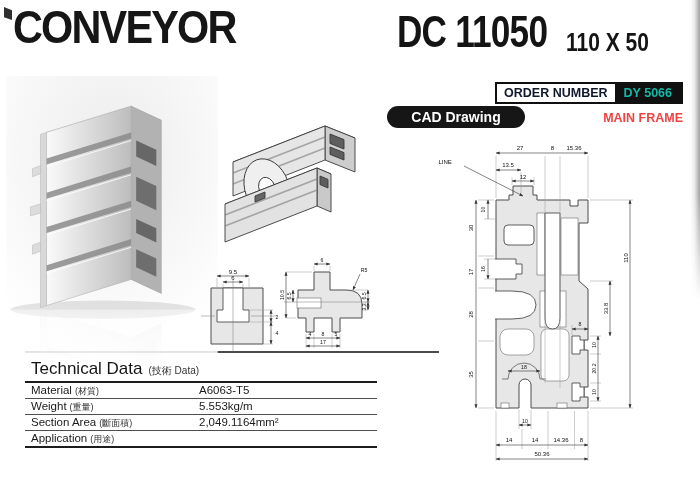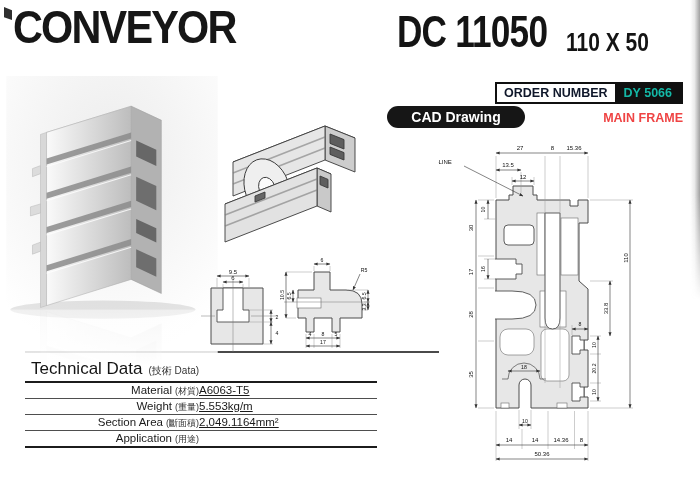--- a/index.html
+++ b/index.html
@@ -28,23 +28,23 @@
              background:linear-gradient(to left,rgba(80,80,80,.55),rgba(140,140,140,.18) 55%,rgba(140,140,140,0));
              -webkit-mask-image:linear-gradient(to bottom,#000 65%,transparent);
              mask-image:linear-gradient(to bottom,#000 65%,transparent);}
   
   .tech-table{position:absolute;left:25px;top:356px;width:352px;border-bottom:2px solid #1c1c1c;}
   .tt-title-row{padding:3px 6px 2px;border-bottom:2px solid #1c1c1c;}
   .tt-title{font-size:17px;color:#141414;margin-top:36px;}
   .tt-title-suffix{font-size:10px;color:#333;margin-left:6px;margin-top:28px;}
   .tt-row{display:flex;align-items:baseline;border-bottom:1px solid #4e4e4e;padding:1px 6px 0;}
   .tt-row:last-child{border-bottom:none;flex-direction:column;}
-  .tt-label{width:168px;flex:none;font-size:11.5px;color:#1a1a1a;text-align:right;}
+  .tt-label{width:168px;flex:none;font-size:11.5px;color:#1a1a1a;}
   .sfx{font-size:9px;color:#333;margin-left:3px;}
-  .tt-value{font-size:11.5px;color:#1a1a1a;text-decoration:underline;}
+  .tt-value{font-size:11.5px;color:#1a1a1a;}
   .tt-sub{font-size:8.5px;color:#555;}
   
   svg{position:absolute;}
   .ol{fill:#e7e7e7;stroke:#4d4d4d;stroke-width:1;stroke-linejoin:round;}
   .wh{fill:#ffffff;stroke:#4d4d4d;stroke-width:0.9;stroke-linejoin:round;}
   .whn{fill:#ffffff;stroke:#6a6a6a;stroke-width:0.6;}
   .dl{stroke:#333;stroke-width:0.6;fill:none;}
   .el{stroke:#9a9a9a;stroke-width:0.5;fill:none;}
   .cl{stroke:#777;stroke-width:0.5;fill:none;}
   .dt{font:6px "Liberation Sans",sans-serif;fill:#111;text-anchor:middle;}

